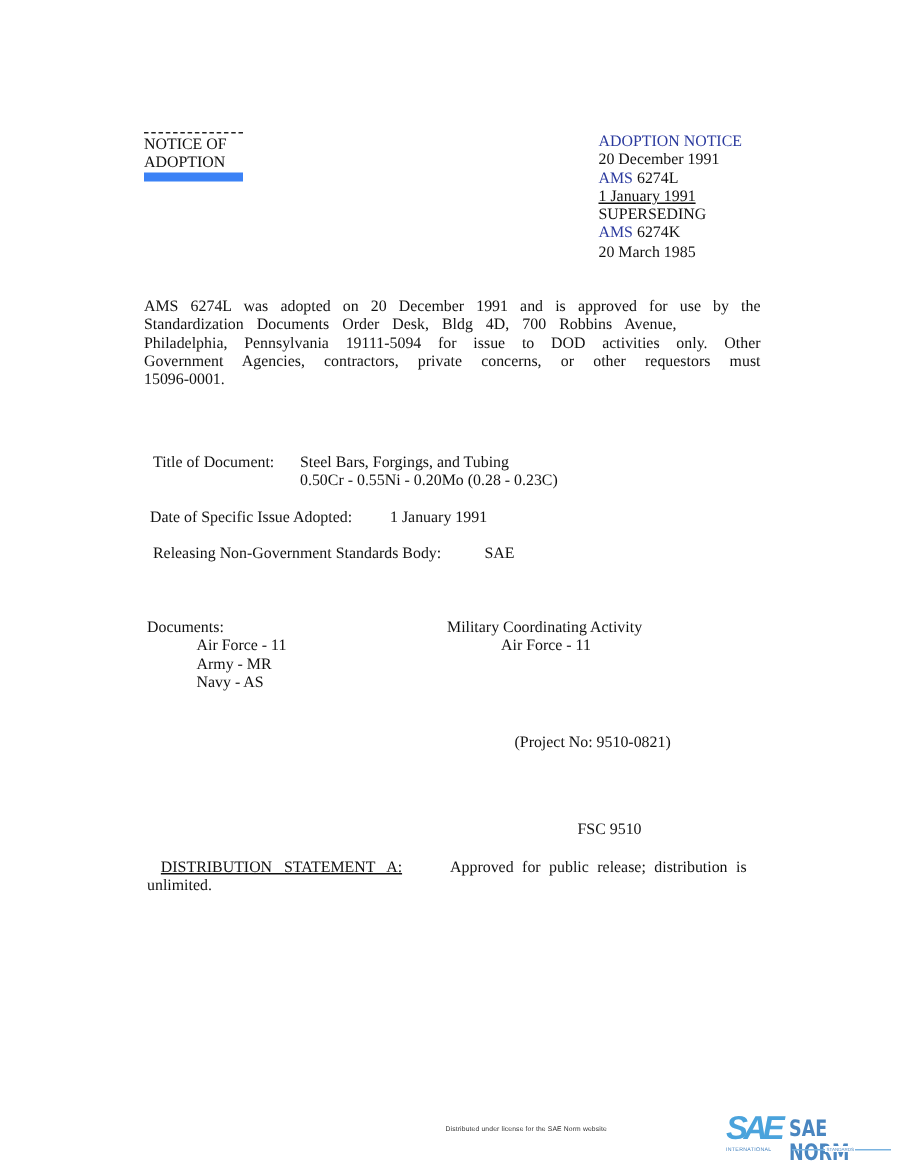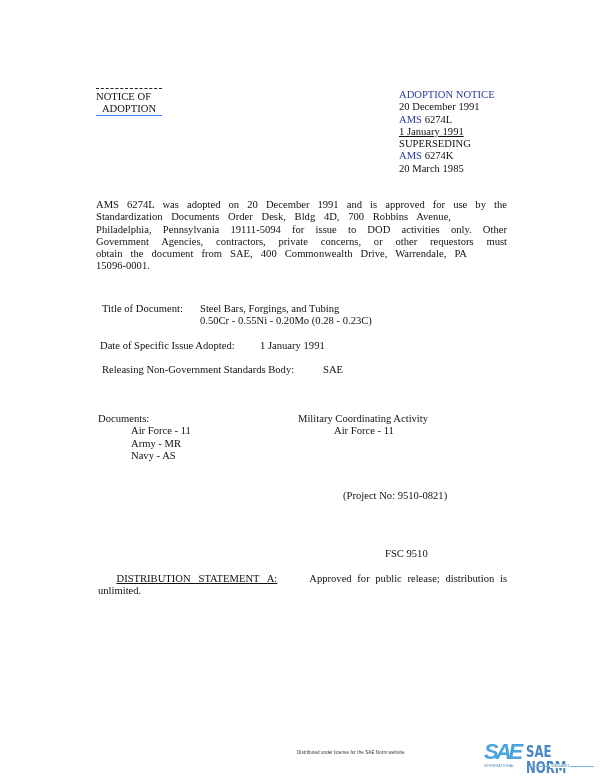--- a/index.html
+++ b/index.html
@@ -4,21 +4,21 @@
   <style>
     html, body { margin: 0; padding: 0; background: #ffffff; }
     body { width: 600px; height: 776px; position: relative; overflow: hidden;
            font-family: "Liberation Serif", "DejaVu Serif", serif; color: #111; }
     .abs { position: absolute; }
     .t { font-size: 10.6px; line-height: 12px; white-space: nowrap; }
     .blue { color: #2b3a9e; }
     .u { text-decoration: underline; }
     .notice-box { left: 96px; top: 88px; }
     .dashline { width: 66px; border-top: 1.5px dashed #222; margin-bottom: 2px; }
-    .adopt-u { display: inline-block; border-bottom: 1px solid #3b82f6; width: 66px; text-align: center; }
+    .adopt-u { display: inline-block; border-bottom: 6px solid #3b82f6; width: 66px; }
     .right-col { left: 399px; top: 89px; }
     .right-col div { height: 12.3px; }
     .para { left: 96px; width: 411px; font-size: 10.6px; line-height: 12.3px;
             text-align: justify; }
     .para .ln { display: block; text-align: justify; text-align-last: justify; white-space: nowrap; }
     .para .ln.last { text-align-last: left; }
     .footer-note { left: 297px; top: 750px; font-family: "Liberation Sans", sans-serif;
                    font-size: 4.5px; color: #333; letter-spacing: 0.1px; }
     .logo { left: 484px; top: 741px; width: 112px; height: 30px; }
     .sae-mark { position: absolute; left: 0; top: 0; font-family: "Liberation Sans", sans-serif;
@@ -57,21 +57,20 @@
     <span>6274K</span>
   </div>
   <div>20 March 1985</div>
 </div>
 
 <div class="abs para" style="top:199px;">
   <span class="ln">AMS 6274L was adopted on 20 December 1991 and is approved for use by the</span>
   <span class="ln" style="width:355px;">Standardization Documents Order Desk,  Bldg 4D,  700 Robbins Avenue,</span>
   <span class="ln">Philadelphia, Pennsylvania 19111-5094 for issue to DOD activities only.  Other</span>
   <span class="ln">Government Agencies, contractors, private concerns, or other requestors must</span>
-  <span class="ln" style="width:371px;">obtain the document from SAE, 400 Commonwealth Drive, Warrendale, PA</span>
   <span class="ln last">15096-0001.</span>
 </div>
 
 <div class="abs t" style="left:102px;top:303px;">Title of Document:</div>
 <div class="abs t" style="left:200px;top:303px;">Steel Bars, Forgings, and Tubing</div>
 <div class="abs t" style="left:200px;top:315px;">0.50Cr - 0.55Ni - 0.20Mo (0.28 - 0.23C)</div>
 
 <div class="abs t" style="left:100px;top:340px;">Date of Specific Issue Adopted:</div>
 <div class="abs t" style="left:260px;top:340px;">1 January 1991</div>
 
@@ -82,21 +81,21 @@
 <div class="abs t" style="left:131px;top:425px;">Air Force - 11</div>
 <div class="abs t" style="left:131px;top:438px;">Army - MR</div>
 <div class="abs t" style="left:131px;top:450px;">Navy - AS</div>
 
 <div class="abs t" style="left:298px;top:413px;">Military Coordinating Activity</div>
 <div class="abs t" style="left:334px;top:425px;">Air Force - 11</div>
 <div class="abs t" style="left:343px;top:450px;margin-top:40px;">(Project No: 9510-0821)</div>
 
 <div class="abs t" style="left:385px;top:548px;">FSC 9510</div>
 
-<div class="abs t" style="left:98px;top:573px;width:409px;display:flex;justify-content:flex-end;">
+<div class="abs t" style="left:98px;top:573px;width:409px;display:flex;justify-content:center;">
   <span class="u" style="white-space:pre;">DISTRIBUTION   STATEMENT   A:</span>
   <span style="word-spacing:3px;margin-left:32px;">Approved for public release; distribution is</span>
 </div>
 <div class="abs t" style="left:98px;top:585px;">unlimited.</div>
 
 <div class="abs footer-note">Distributed under license for the SAE Norm website</div>
 
 <div class="abs logo">
   <span class="sae-mark">SAE</span>
   <span class="sae-norm">SAE NORM</span>

